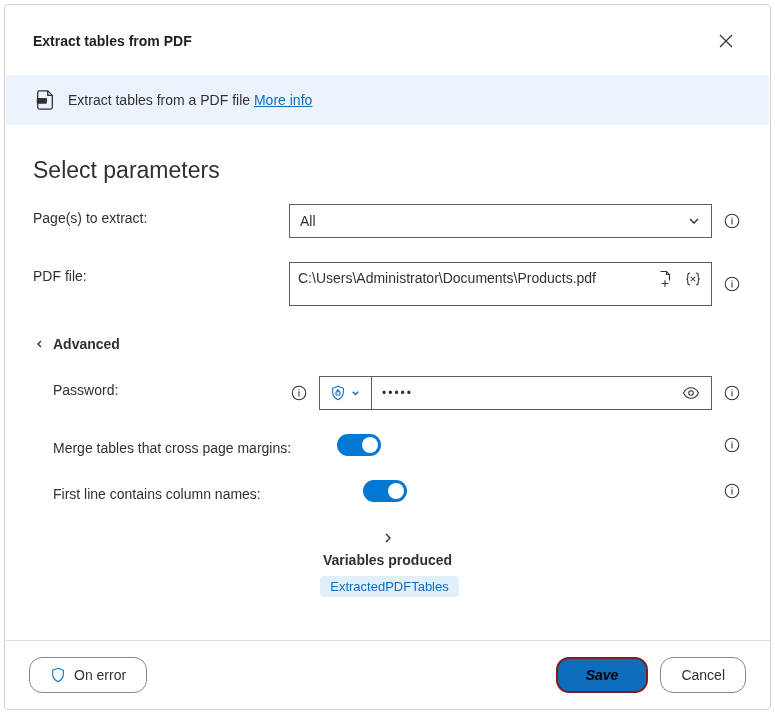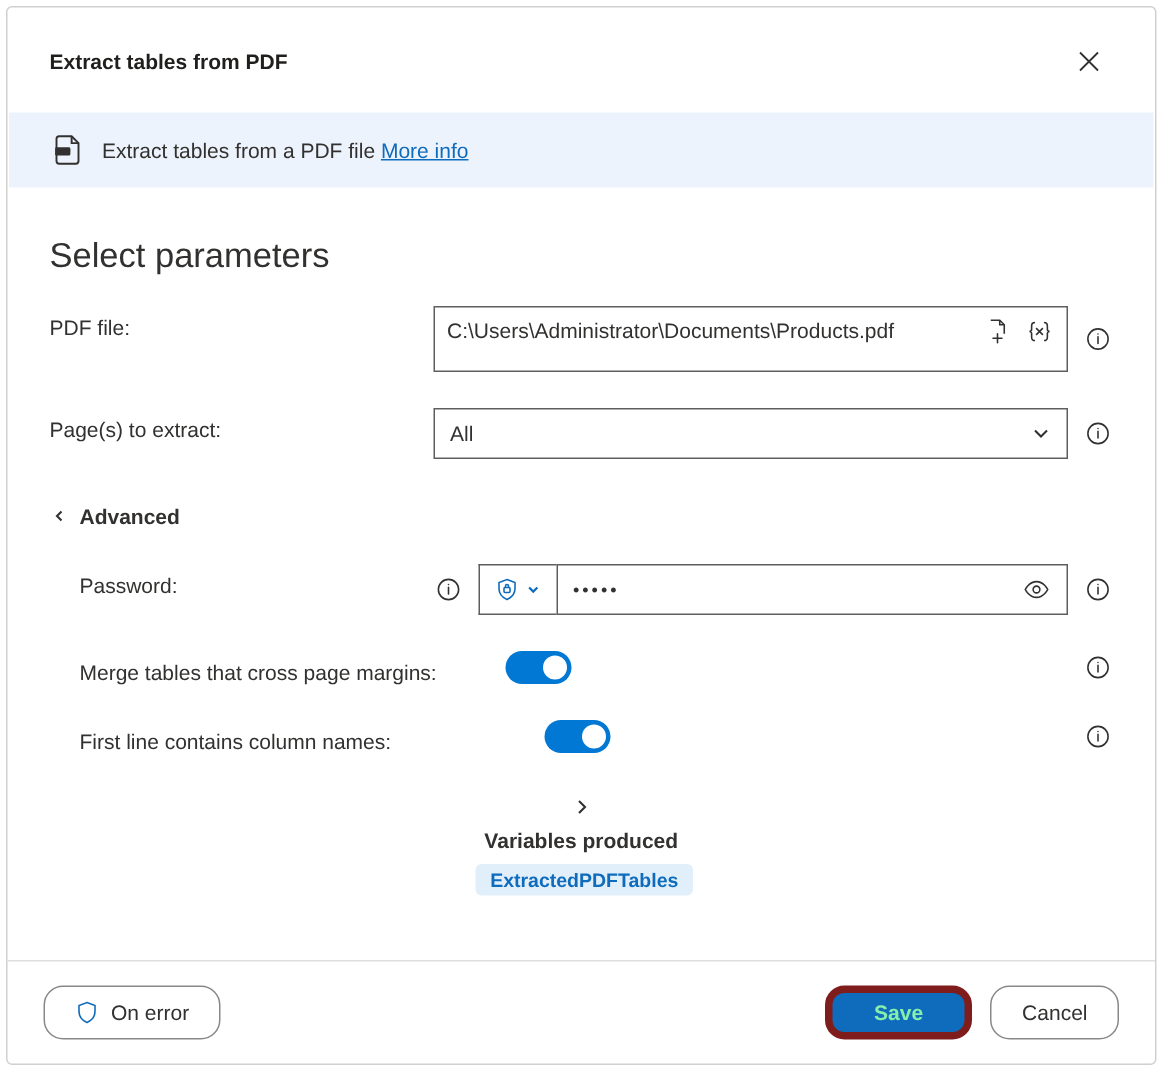--- a/index.html
+++ b/index.html
@@ -181,24 +181,25 @@
     background: #fff;
     border-radius: 13px;
     cursor: pointer;
     font-size: 14px;
     display: flex; align-items: center; gap:8px;
     color:#323130;
   }
   .btn svg { flex-shrink:0; }
   .btn.primary {
     background: #0f6cbd;
-    border: 5px solid #7f1d1d;
-    color: #86efac;
+    border: 2px solid #7f1d1d;
+    color: #000000;
     font-weight: 600;
     padding: 0 28px;
+    font-style: italic;
   }
 </style>
 </head>
 <body>
 
 <div class="dialog">
   <div class="header">
     <div class="header-title">Extract tables from PDF</div>
     <button class="close-btn">
       <svg width="14" height="14" viewBox="0 0 14 14">
@@ -216,20 +217,38 @@
     </svg>
     <span>
       <span>Extract tables from a PDF file</span>
       <span> </span>
       <a href="#">More info</a>
     </span>
   </div>
 
   <div class="body">
     <div class="section-title">Select parameters</div>
+
+    <div class="row">
+      <div class="label-col">Page(s) to extract:</div>
+      <div class="field-col">
+        <div class="select-box">
+          <span class="sel-text">All</span>
+          <svg width="14" height="14" viewBox="0 0 14 14">
+              <path d="M3 5l4 4 4-4" fill="none" stroke="#323130" stroke-width="1.4"></path>
+            </svg>
+        </div>
+        <div class="info-icon">
+          <svg width="18" height="18" viewBox="0 0 24 24" fill="none" stroke="#323130" stroke-width="1.4">
+              <circle cx="12" cy="12" r="9"></circle>
+              <path d="M12 10v6M12 7.5v0" stroke-linecap="round"></path>
+            </svg>
+        </div>
+      </div>
+    </div>
 
     <div class="row">
       <div class="label-col">PDF file:</div>
       <div class="field-col">
         <div class="input-box tall">
           <div class="input-text">C:\Users\Administrator\Documents\Products.pdf</div>
           <div class="input-icons">
             <button class="icon-btn">
               <svg width="18" height="18" viewBox="0 0 24 24" fill="none" stroke="#323130" stroke-width="1.4">
                   <path d="M6 2h8l4 4v8"></path>
@@ -237,38 +256,20 @@
                   <path d="M12 14v8M8 18h8" stroke-linecap="round"></path>
                 </svg>
             </button>
             <button class="icon-btn">
               <svg width="18" height="18" viewBox="0 0 24 24" fill="none" stroke="#323130" stroke-width="1.4">
                   <path d="M8 4C6 4 5 5 5 7v3c0 1-1 2-2 2 1 0 2 1 2 2v3c0 2 1 3 3 3M16 4c2 0 3 1 3 3v3c0 1 1 2 2 2-1 0-2 1-2 2v3c0 2-1 3-3 3"></path>
                   <path d="M9 9l6 6M15 9l-6 6"></path>
                 </svg>
             </button>
           </div>
-        </div>
-        <div class="info-icon">
-          <svg width="18" height="18" viewBox="0 0 24 24" fill="none" stroke="#323130" stroke-width="1.4">
-              <circle cx="12" cy="12" r="9"></circle>
-              <path d="M12 10v6M12 7.5v0" stroke-linecap="round"></path>
-            </svg>
-        </div>
-      </div>
-    </div>
-
-    <div class="row">
-      <div class="label-col">Page(s) to extract:</div>
-      <div class="field-col">
-        <div class="select-box">
-          <span class="sel-text">All</span>
-          <svg width="14" height="14" viewBox="0 0 14 14">
-              <path d="M3 5l4 4 4-4" fill="none" stroke="#323130" stroke-width="1.4"></path>
-            </svg>
         </div>
         <div class="info-icon">
           <svg width="18" height="18" viewBox="0 0 24 24" fill="none" stroke="#323130" stroke-width="1.4">
               <circle cx="12" cy="12" r="9"></circle>
               <path d="M12 10v6M12 7.5v0" stroke-linecap="round"></path>
             </svg>
         </div>
       </div>
     </div>
 
@@ -344,21 +345,21 @@
             </svg>
         </div>
       </div>
     </div>
 
     <div class="expander-header sub" style="margin-top:6px">
       <svg class="chevron" width="12" height="12" viewBox="0 0 12 12">
           <path d="M4 2l4 4-4 4" fill="none" stroke="#323130" stroke-width="1.4"></path>
         </svg>
       <span>Variables produced</span>
-      <span class="var-pill" style="margin-left:4px;font-weight:700">ExtractedPDFTables</span>
+      <span class="var-pill" style="margin-left:4px;font-weight:400">ExtractedPDFTables</span>
     </div>
   </div>
 
   <div class="footer">
     <button class="btn">
       <svg width="16" height="16" viewBox="0 0 24 24" fill="none" stroke="#0f6cbd" stroke-width="1.6">
           <path d="M12 2l8 3v6c0 5-3.5 9-8 11-4.5-2-8-6-8-11V5l8-3z"></path>
         </svg>
       <span>On error</span>
     </button>

